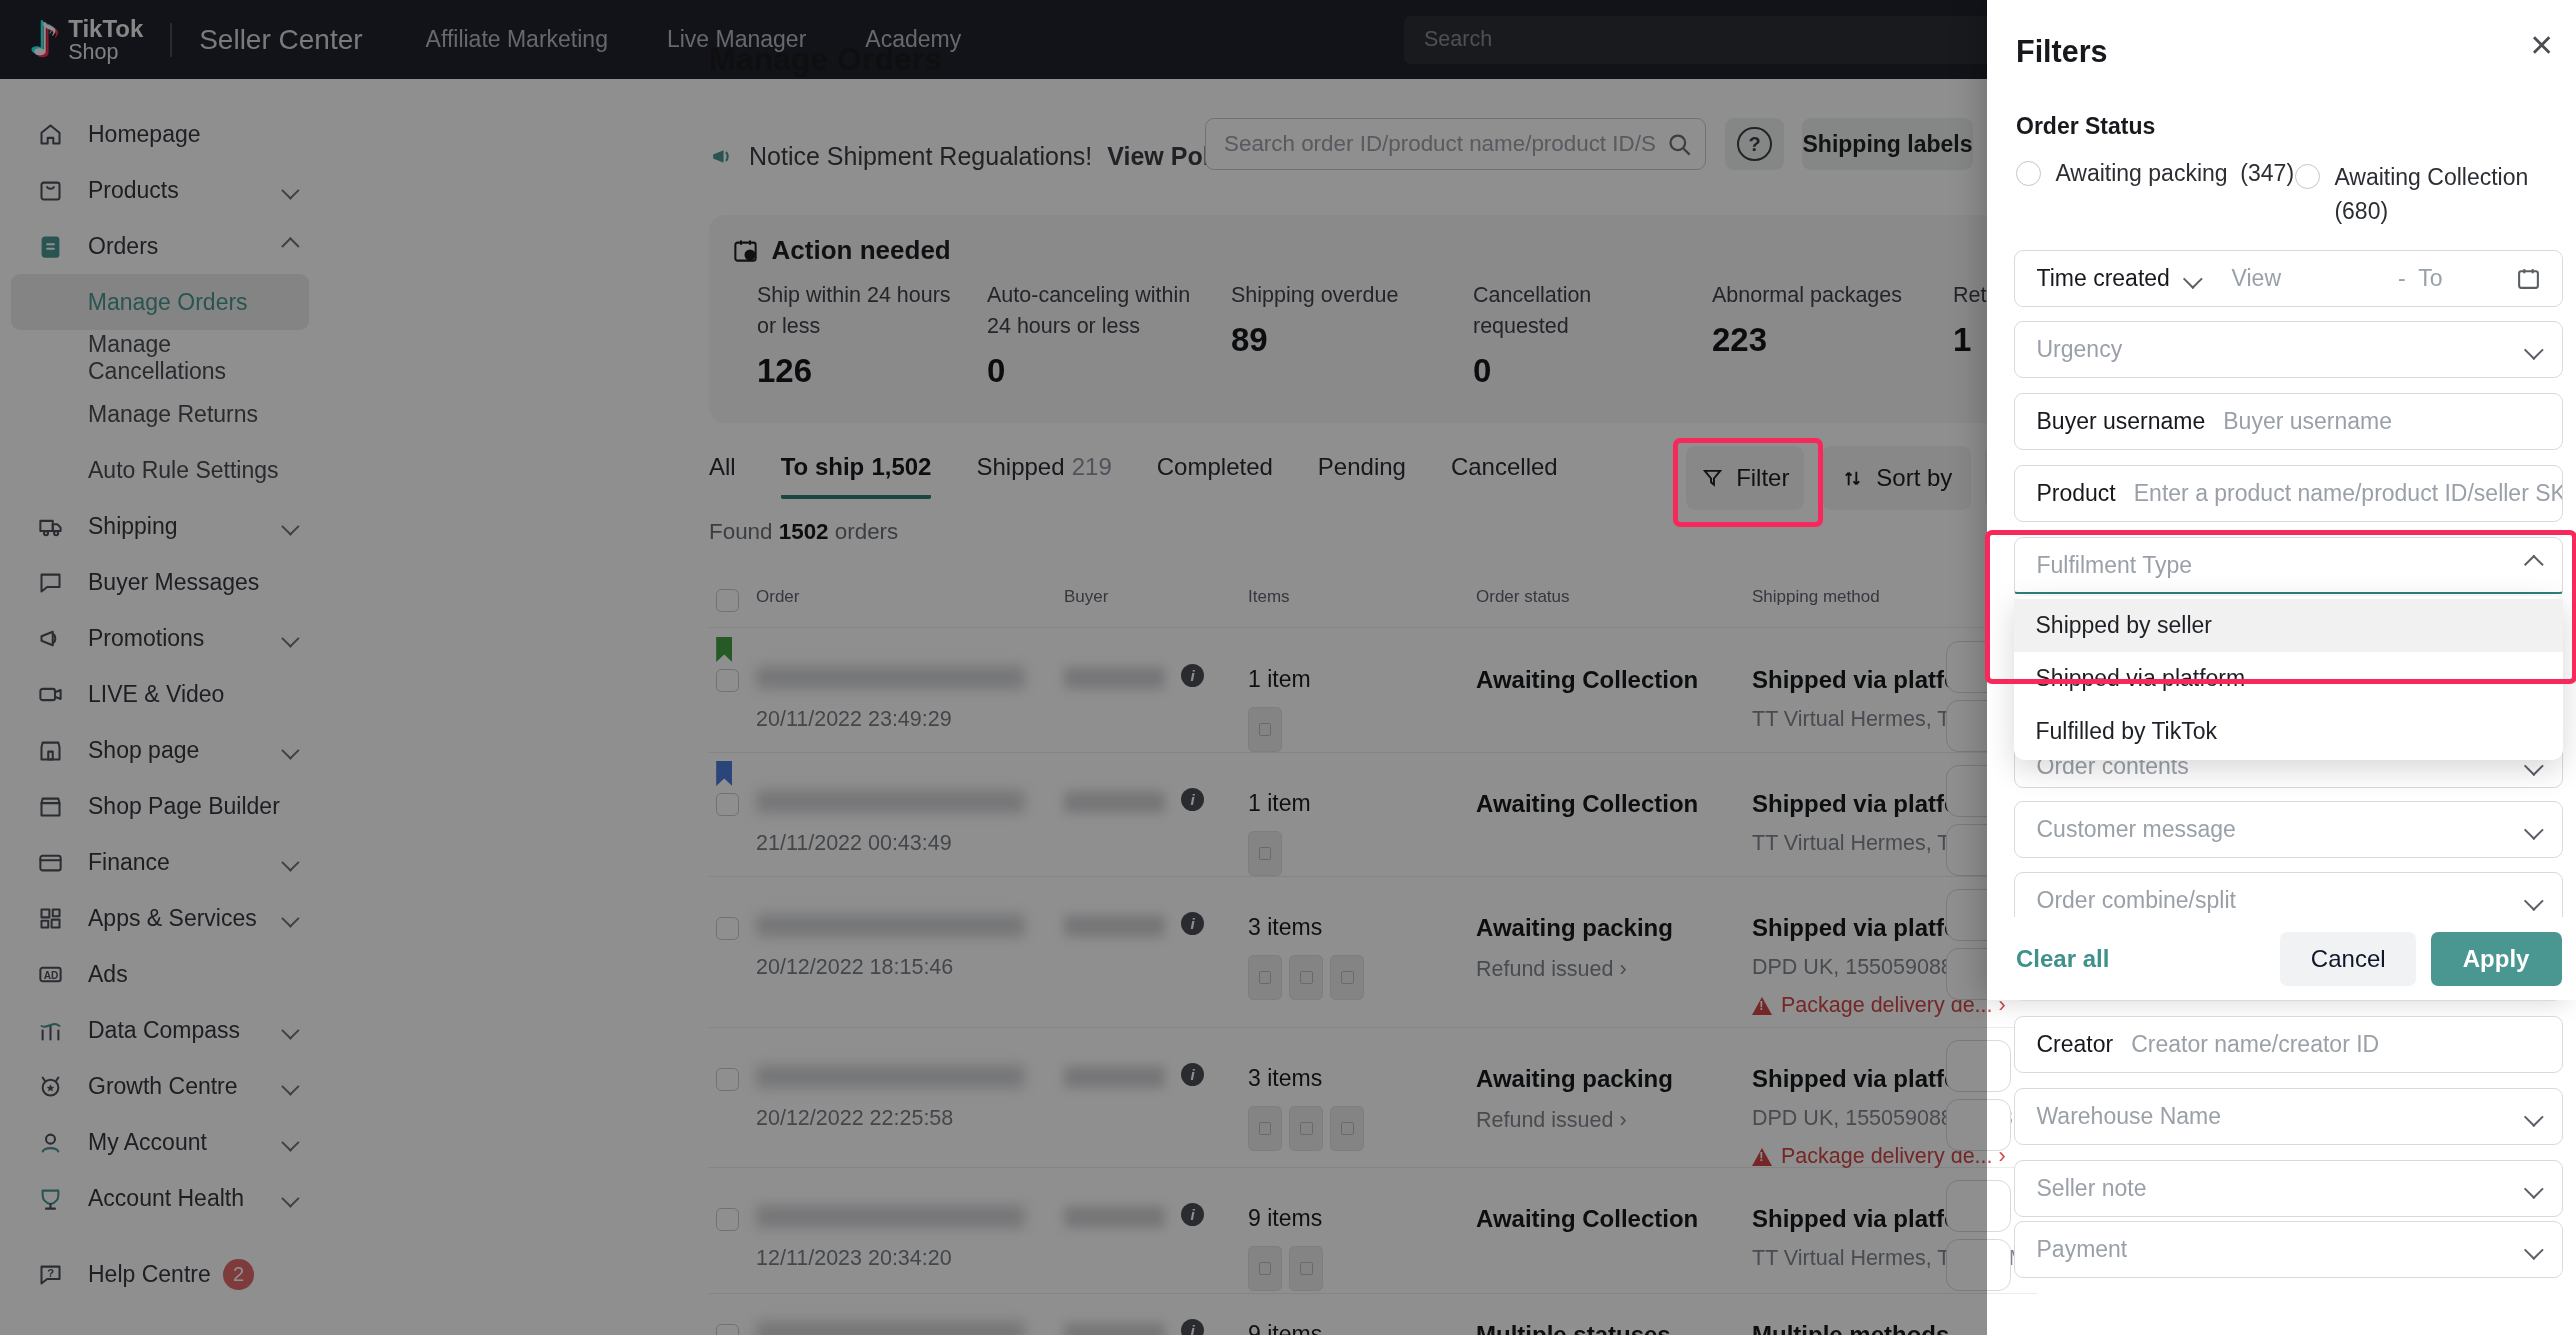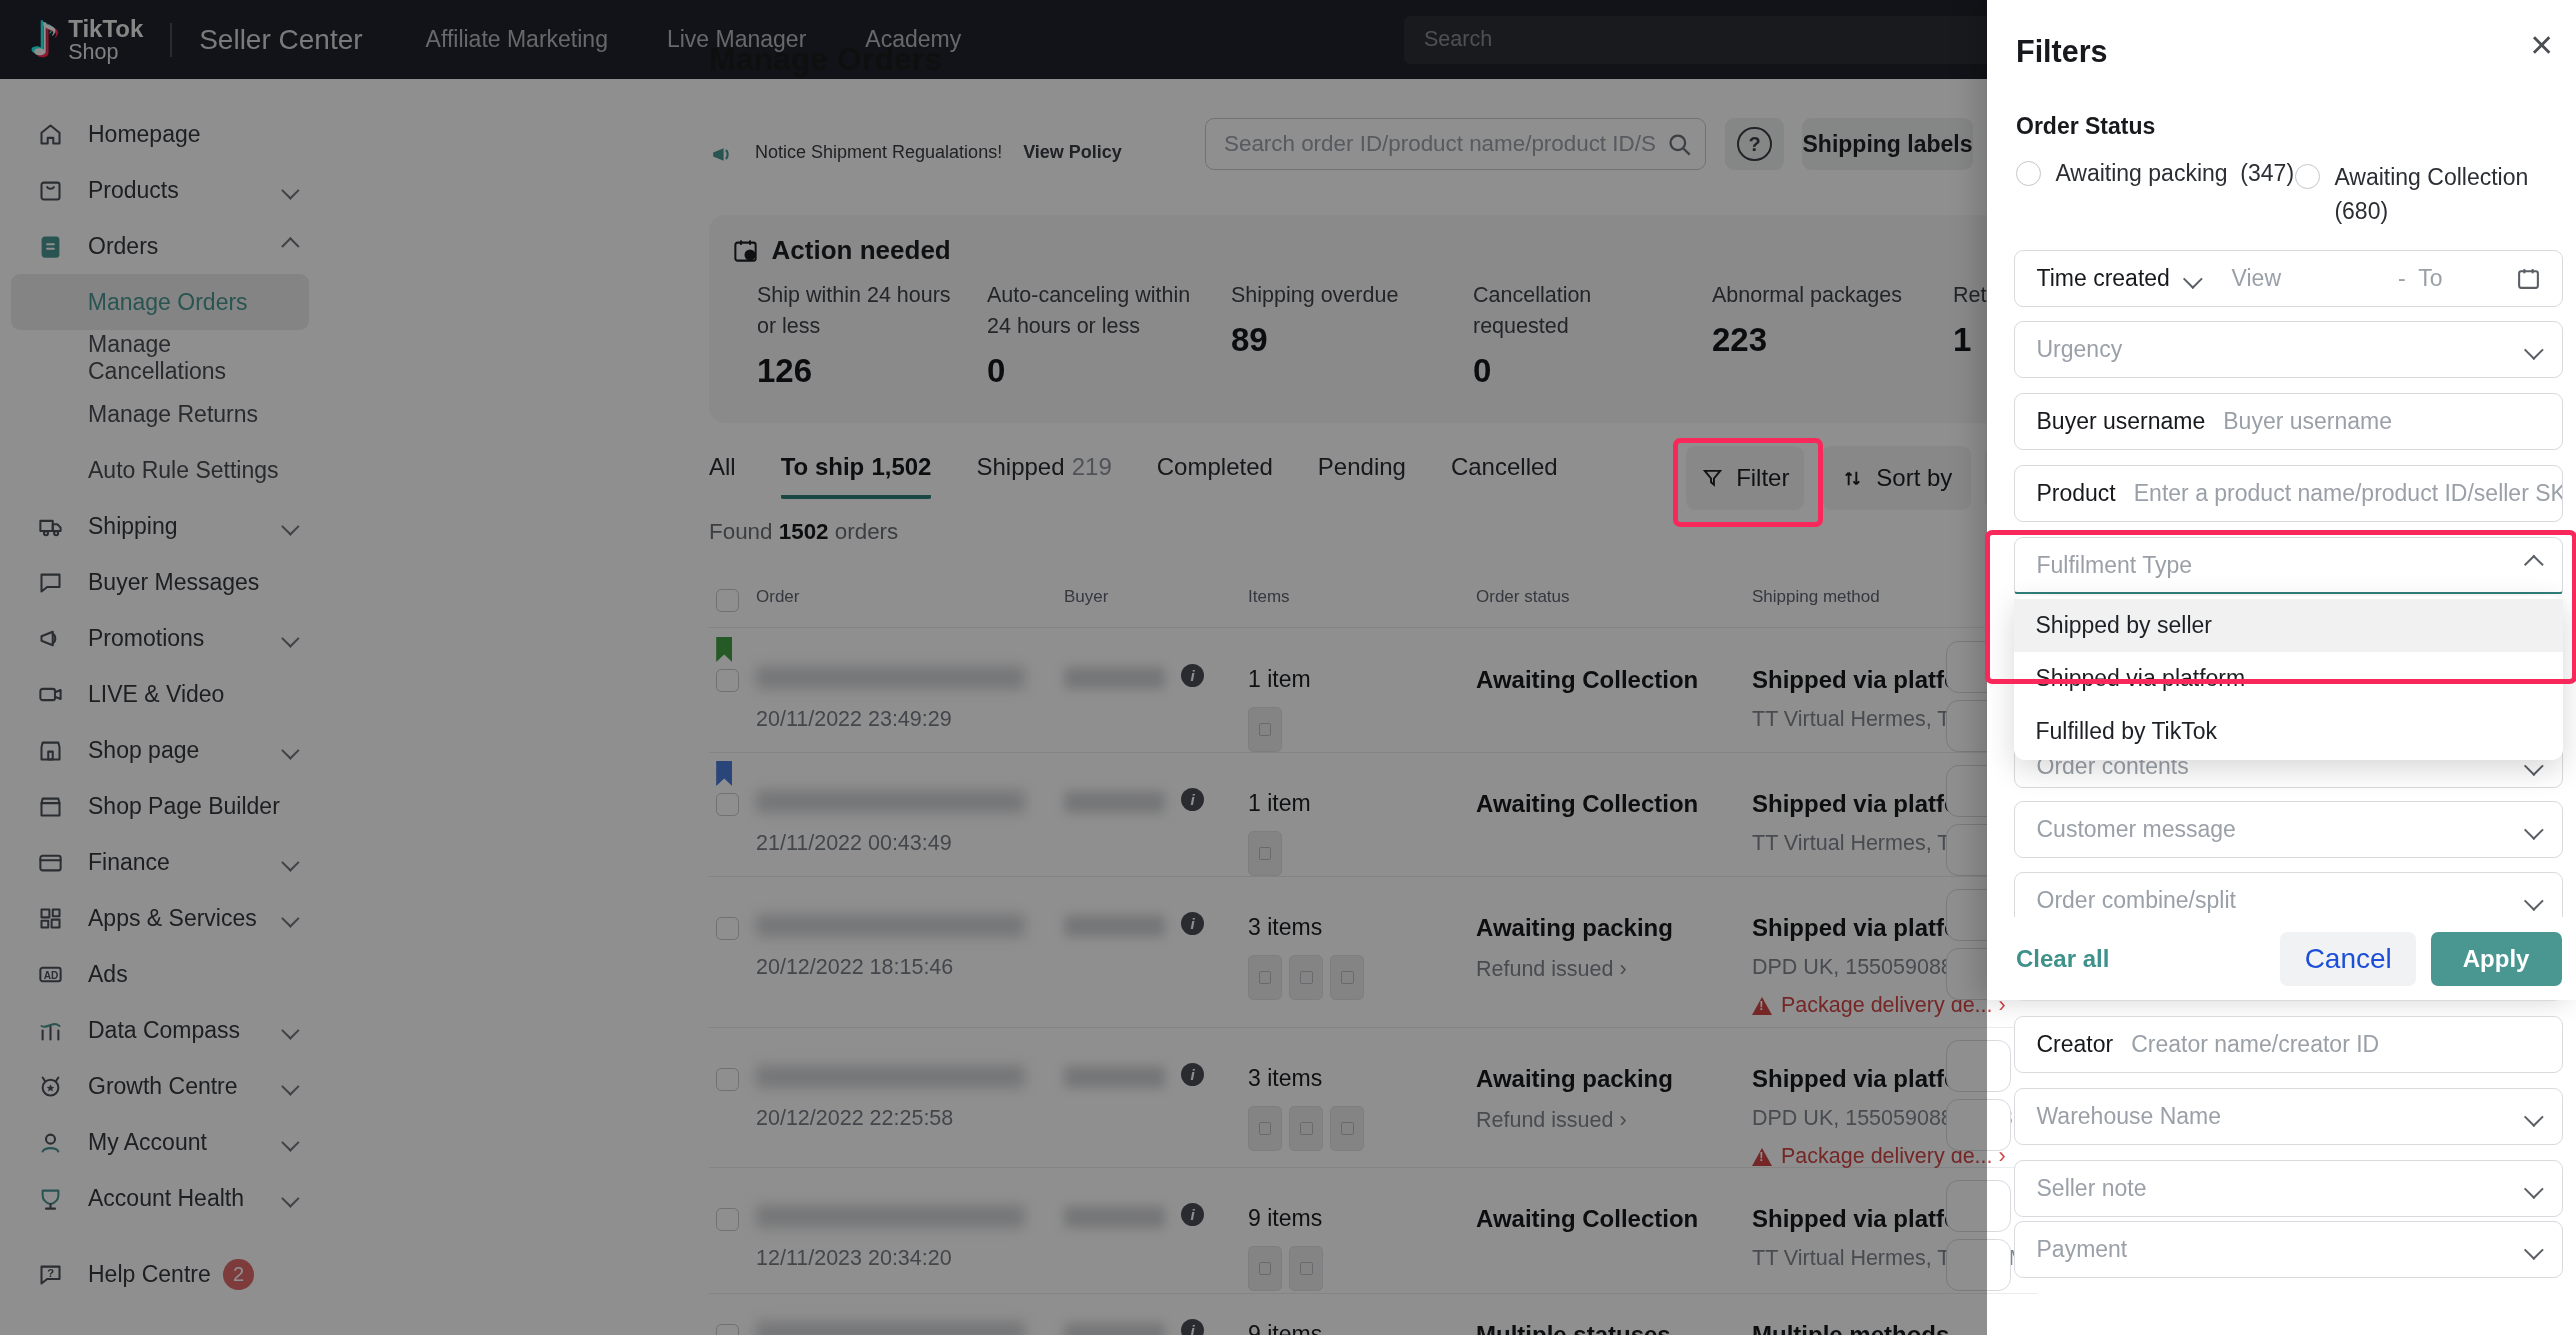--- a/index.html
+++ b/index.html
@@ -33,21 +33,21 @@
   .side-chev{margin-left:auto;width:10.8px;height:10.8px;border-right:2.2px solid #70747c;border-bottom:2.2px solid #70747c;transform:rotate(45deg);}
   .side-chev.up{transform:rotate(-135deg);}
   .icn svg{stroke:#4c5058;fill:none;stroke-width:1.8;stroke-linecap:round;stroke-linejoin:round;}
   .icn.teal svg{stroke:#4a9691;fill:#4a9691;}
   .help-item{position:absolute;bottom:21.5px;left:0;right:0;height:56px;display:flex;align-items:center;padding:0 23px 0 36px;font-size:23px;color:#35383d;}
   .help-item .icn{width:29px;height:29px;margin-right:23px;display:flex;align-items:center;justify-content:center;}
   .badge{min-width:30.5px;height:30.5px;border-radius:15.3px;background:#e06a6a;color:#fff;font-size:20px;display:flex;align-items:center;justify-content:center;margin-left:12.6px;}
 
   
   .page-title{position:absolute;left:709px;top:41px;font-size:32px;font-weight:700;color:#1c1c1e;z-index:1;}
-  .notice{position:absolute;left:709px;top:142px;display:flex;align-items:flex-start;gap:21px;font-size:18px;color:#3a3d42;z-index:1;}
+  .notice{position:absolute;left:709px;top:142px;display:flex;align-items:center;gap:15px;font-size:25px;color:#3a3d42;z-index:1;}
   .notice b{font-weight:700;}
   .hdr-search{position:absolute;left:1205px;top:118px;z-index:1;}
   .hdr-search input{width:501px;height:52px;border:1.8px solid #c9cbcf;border-radius:9px;font-size:22.4px;color:#3a3d42;
                     padding:0 50px 0 18px;font-family:"Liberation Sans",sans-serif;box-sizing:border-box;background:#fff;}
   .hdr-search input::placeholder{color:#9ba0a8;}
   .hdr-mag{position:absolute;right:12.6px;top:12.6px;}
   .help-btn{position:absolute;left:1725px;top:118px;width:59px;height:52px;background:#eef0f1;border-radius:9px;
             display:flex;align-items:center;justify-content:center;z-index:1;}
   .help-q{width:30.5px;height:30.5px;border:2.2px solid #3c3f44;border-radius:50%;color:#3c3f44;font-size:20px;font-weight:700;
           display:flex;align-items:center;justify-content:center;}
@@ -112,21 +112,21 @@
   .chev.up{transform:rotate(-135deg);}
   .chev.inline{margin-left:12.6px;margin-right:0;}
   .fulfil{border-bottom:2.7px solid #2f7f79;border-bottom-left-radius:3.6px;border-bottom-right-radius:3.6px;}
   .menu{position:absolute;left:27px;top:596px;width:549px;background:#fff;border-radius:10.8px;z-index:5;
         box-shadow:0 9px 30.5px rgba(0,0,0,0.16);padding:2.7px 0;}
   .opt{height:53px;display:flex;align-items:center;padding:0 21.5px;font-size:23px;color:#1d2025;}
   .opt.sel{background:#f1f1f2;}
   .pfoot{position:absolute;left:0;bottom:0;width:100%;height:83px;background:#fff;display:flex;align-items:center;z-index:6;}
   .clear-all{margin-left:29px;font-size:24px;font-weight:600;color:#3f918b;}
   .btn-cancel{margin-left:auto;width:136px;height:54px;background:#f1f2f3;border-radius:7.2px;display:flex;align-items:center;
-              justify-content:center;font-size:28px;color:#1d4ed8;}
+              justify-content:center;font-size:24px;color:#0f172a;}
   .btn-apply{margin:0 14.4px;width:131px;height:54px;background:#4a9691;border-radius:7.2px;display:flex;align-items:center;
              justify-content:center;font-size:24px;font-weight:600;color:#fff;}
 
   
   .anno{position:absolute;border:5.4px solid #f8295a;border-radius:7.2px;z-index:70;}
   .anno-filter{left:1673px;top:438px;width:140px;height:79px;}
   .anno-fulfil{left:1985px;top:530px;width:582px;height:144px;}
 
   .warn-tri{width:0;height:0;border-left:10px solid transparent;border-right:10px solid transparent;border-bottom:18px solid #d04545;position:relative;}
   .warn-tri::after{content:"!";position:absolute;left:-2.7px;top:2.7px;color:#fff;font-size:12.6px;font-weight:700;}

